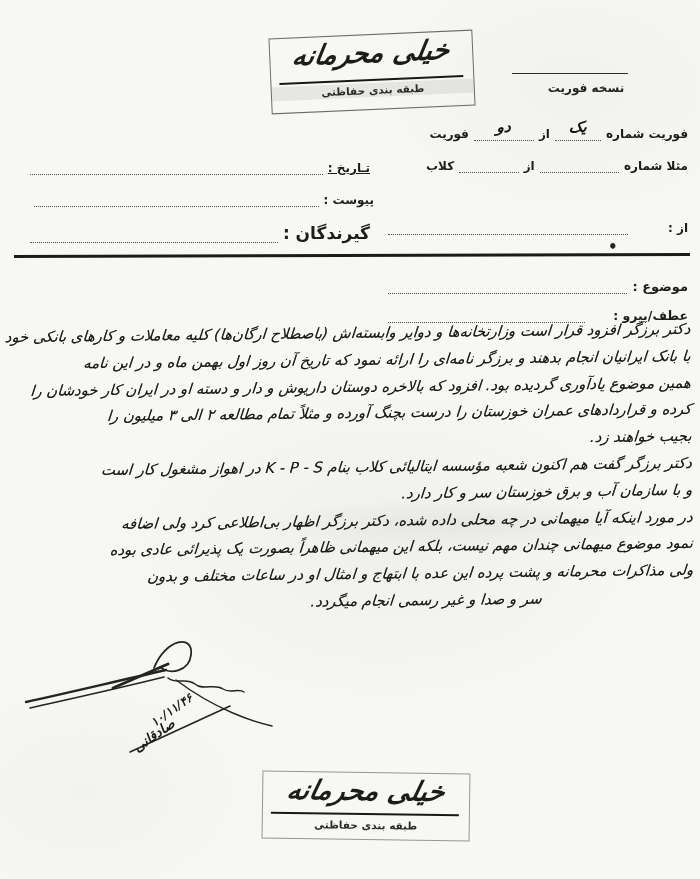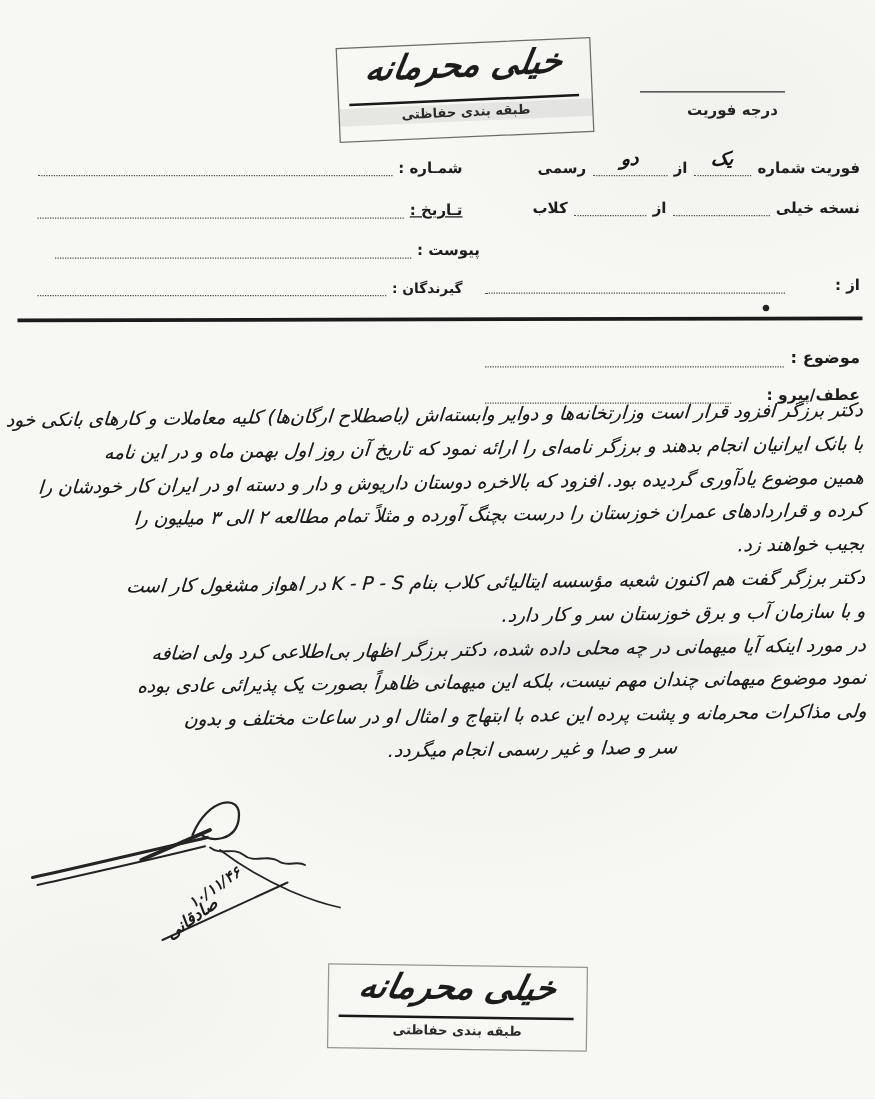--- a/index.html
+++ b/index.html
@@ -55,63 +55,59 @@
 
 <div class="paper">
 
   <div class="stamp stamp-top">
     <div class="stamp-hw hw">خیلی محرمانه</div>
     <div class="stamp-underline"></div>
     <div class="stamp-label printed">طبقه بندی حفاظتی</div>
   </div>
 
   <div class="abs urgency-line"></div>
-  <div class="abs urgency-label printed">درجه فوریت</div>
+  <div class="abs urgency-label printed">نسخه فوریت</div>
 
   <div class="frow" dir="rtl" style="right:12px;width:282px;top:127px;">
     <span class="label">فوریت شماره</span>
     <span class="dotline w46">
         <span class="hw-val">یک</span>
       </span>
     <span class="label">از</span>
     <span class="dotline w60">
         <span class="hw-val">دو</span>
       </span>
-    <span class="label">رسمی</span>
+    <span class="label">فوریت</span>
   </div>
 
   <div class="frow" dir="rtl" style="right:12px;width:262px;top:159px;">
-    <span class="label">نسخه خیلی</span>
+    <span class="label">مثلا شماره</span>
     <span class="dotline w80"></span>
     <span class="label">از</span>
     <span class="dotline w60"></span>
     <span class="label">کلاب</span>
   </div>
 
 
   <div class="frow" dir="rtl" style="right:12px;width:300px;top:221px;gap:40px;">
     <span class="label">از :</span>
     <span class="dotline fill"></span>
   </div>
 
   <div class="abs dot-mark printed">•</div>
 
-  <div class="frow" dir="rtl" style="left:30px;width:340px;top:127px;">
-    <span class="label">شمـاره :</span>
-    <span class="dotline fill"></span>
-  </div>
   <div class="frow" dir="rtl" style="left:30px;width:340px;top:161px;text-decoration:underline;">
     <span class="label">تـاریخ :</span>
     <span class="dotline fill"></span>
   </div>
-  <div class="frow" dir="rtl" style="left:44px;width:340px;top:193px;">
+  <div class="frow" dir="rtl" style="left:34px;width:340px;top:193px;">
     <span class="label">پیوست :</span>
     <span class="dotline fill"></span>
   </div>
-  <div class="frow" dir="rtl" style="left:30px;width:340px;top:223px;font-size:11px;">
+  <div class="frow" dir="rtl" style="left:30px;width:340px;top:223px;font-size:17px;">
     <span class="label">گیرندگان :</span>
     <span class="dotline fill"></span>
   </div>
 
   <div class="abs thick-rule"></div>
 
   <div class="frow" dir="rtl" style="right:12px;width:300px;top:279px;font-size:13px;text-align:right;">
     <span class="label">موضوع :</span>
     <span class="dotline fill"></span>
   </div>

